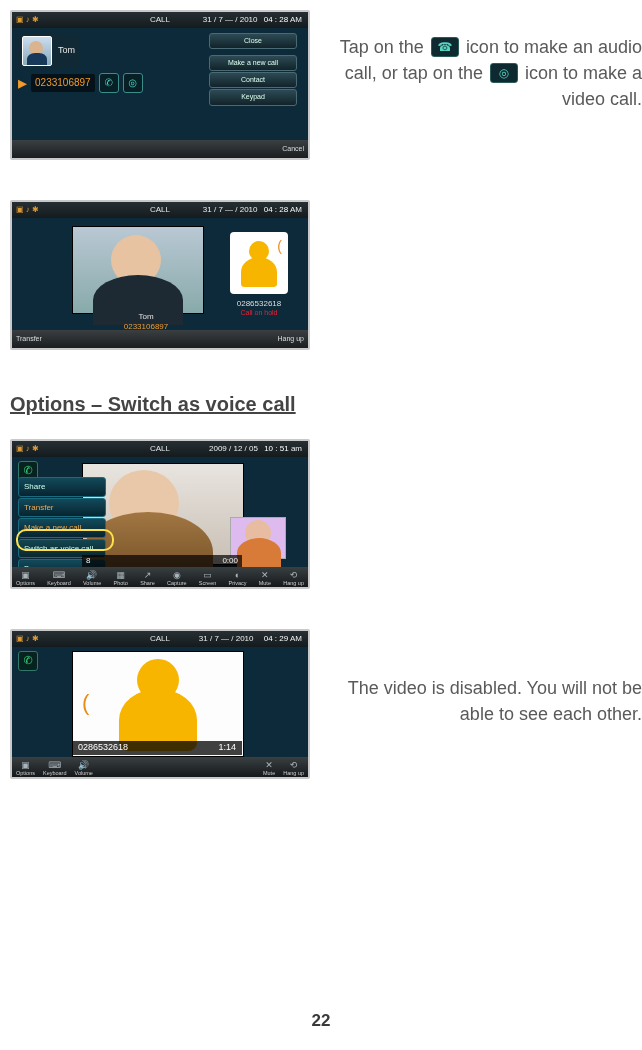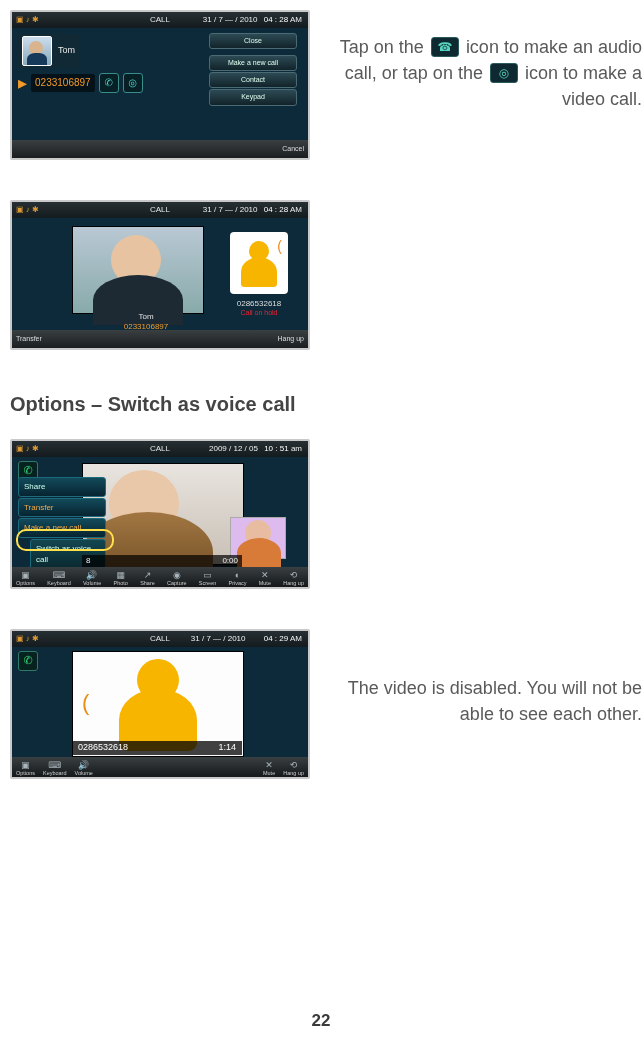--- a/index.html
+++ b/index.html
@@ -108,21 +108,21 @@
   .thumb .pip:before{content:"";position:absolute;left:14px;top:2px;width:26px;height:26px;border-radius:50%;background:#e8bca0;}
   .thumb .pip:after{content:"";position:absolute;left:6px;top:20px;width:44px;height:30px;border-radius:50% 50% 0 0;background:#d87a38;}
   .thumb .opt-menu{
     position:absolute;left:6px;top:20px;width:88px;display:flex;flex-direction:column;gap:0px;
   }
   .thumb .opt-menu .mi{
     font-size:8px;color:#cfe;background:linear-gradient(#124a5a,#072431);
     border:1px solid #1c6a7d;border-radius:3px;padding:3px 5px;margin-bottom:1px;
   }
   .thumb .opt-menu .mi.orange{color:#f3a94a;}
-  .thumb .opt-menu .mi.highlight{background:linear-gradient(#134650,#0a2830);margin-left:12px;}
+  .thumb .opt-menu .mi.highlight{background:linear-gradient(#134650,#0a2830);}
   .thumb .ring-hl{
     position:absolute;left:4px;top:88px;width:94px;height:18px;border:2px solid #ffe04a;border-radius:10px;
     pointer-events:none;
   }
   .thumb .dur-bar{
     position:absolute;left:70px;bottom:20px;width:160px;height:12px;
     background:rgba(0,0,0,.7);color:#eee;font-size:8px;display:flex;align-items:center;justify-content:space-between;padding:0 4px;box-sizing:border-box;
   }
   .thumb .toolbar{
     position:absolute;bottom:0;left:0;right:0;height:20px;
@@ -160,21 +160,21 @@
     background:radial-gradient(circle at 50% 48%,#0e2a30 0 100%);
     position:relative;margin:0 2px;
   }
   .inline-icon:after{
     position:absolute;left:0;right:0;text-align:center;color:#58d6c1;font-size:12px;top:1px;
   }
   .inline-icon.audio:after{content:"\260E";} 
   .inline-icon.video:after{content:"\25CE";color:#5bd6c4;}
 
   .section-heading{
-    font-weight:bold;color:#444;font-size:20px;margin:26px 0 20px 10px;
+    font-weight:bold;color:#444;font-size:20px;margin:26px 0 20px 10px;text-decoration:underline;
   }
   .page-number{
     position:absolute;bottom:16px;left:0;right:0;text-align:center;
     font-weight:bold;color:#3a3a3a;font-size:17px;
   }
 </style>
 </head>
 <body>
 
 <div class="row" style="margin-top:10px;">
@@ -294,21 +294,21 @@
   </div>
 </div>
 
 <div class="row">
   <div class="thumb">
     <div class="topbar">
       <span class="corner-left">▣ ♪ ✱</span>
       <span>CALL</span>
       <span class="corner-right">
         <span>31 / 7 — / 2010</span>
-        <span style="color:#fff;margin-left:16px;">04 : 29</span>
+        <span style="color:#fff;margin-left:8px;">04 : 29</span>
         <span>AM</span>
       </span>
     </div>
     <div class="green-phone">✆</div>
     <div class="big-sil">
       <div class="sil2"></div>
     </div>
     <span class="handset-big">(</span>
     <div class="num-bar">
       <span>0286532618</span>

